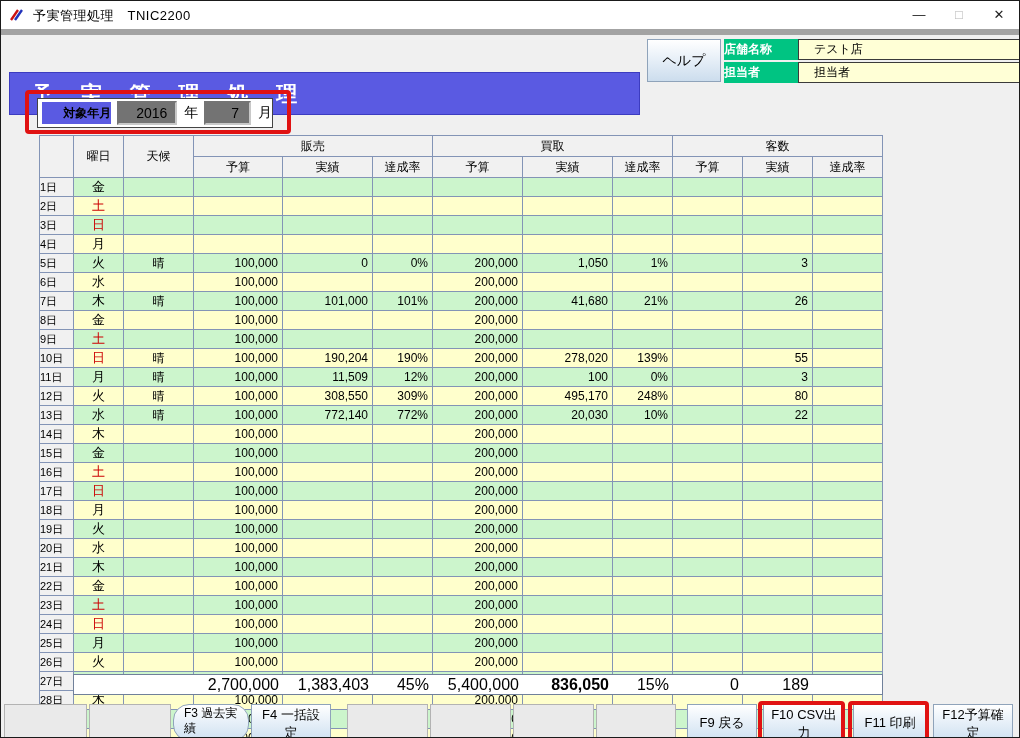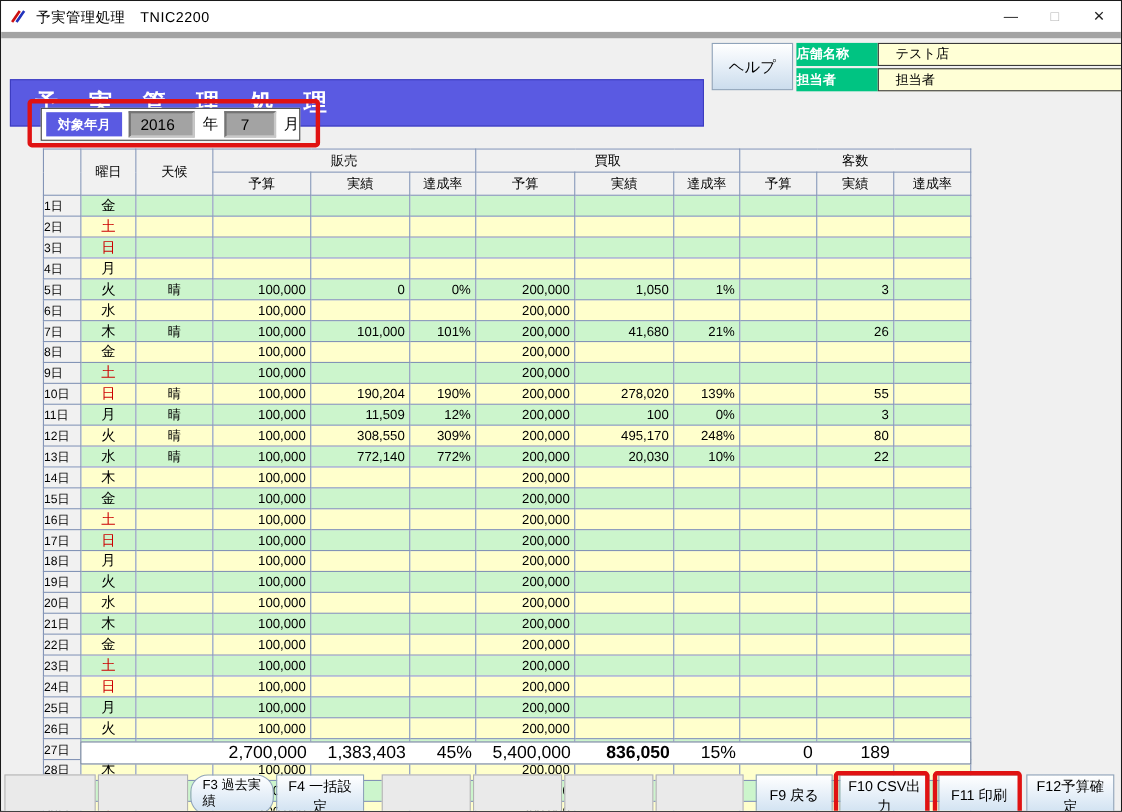--- a/index.html
+++ b/index.html
@@ -14,22 +14,22 @@
   .winctrl .maxi{color:#b5b5b5;}
   
   .client{position:relative;height:707px;background:#f0f0f0;}
   .appheader{position:absolute;left:8px;top:4px;width:607px;height:41px;line-height:41px;background:#5a5ae2;border:1px solid #3c3cc0;color:#fff;font-size:21px;font-weight:bold;letter-spacing:11px;padding-left:22px;margin-top:33px;}
   .helpbtn{position:absolute;left:646px;top:4px;width:74px;height:43px;font-size:14px;color:#000;background:linear-gradient(#ffffff,#e8f0f8 45%,#ccdded);border:1px solid #8fa3ba;font-family:inherit;}
   .glabel{position:absolute;left:723px;width:74px;height:21px;line-height:21px;background:#00c482;color:#fff;font-size:12px;font-weight:bold;text-align:left;}
   .gfield{position:absolute;left:797px;width:214px;height:19px;line-height:19px;background:#ffffd6;border:1px solid #3a3a3a;font-size:12px;color:#000;padding-left:15px;}
   .row1{top:4px;} .row2{top:27px;}
   
   .period-panel{position:absolute;left:36px;top:63px;width:234px;height:28px;background:#ffffff;border:1px solid #444;display:flex;align-items:center;}
-  .period-label{display:inline-block;width:72px;height:22px;line-height:22px;margin-left:4px;background:#5a5ae2;color:#ffffff;font-size:12px;font-weight:bold;text-align:center;}
-  .pinput{display:inline-block;height:20px;line-height:20px;background:#a3a3a3;border:2px inset #c8c8c8;font-size:14px;color:#000;text-align:center;}
+  .period-label{display:inline-block;width:72px;height:22px;line-height:22px;margin-left:4px;background:#5a5ae2;color:#000000;font-size:12px;font-weight:bold;text-align:right;}
+  .pinput{display:inline-block;height:20px;line-height:20px;background:#737373;border:2px inset #c8c8c8;font-size:14px;color:#000;text-align:right;}
   .pyear{width:50px;margin-left:6px;padding-right:8px;}
   .pmonth{width:34px;margin-left:6px;padding-right:10px;}
   .psuffix{font-size:14px;color:#000;margin-left:7px;}
   
   .annot{position:absolute;border:4px solid #e01212;border-radius:4px;pointer-events:none;z-index:50;}
   #annot-period{left:24px;top:55px;width:258px;height:36px;}
   #annot-f10{left:757px;top:666px;width:79px;height:33px;}
   #annot-f11{left:847px;top:666px;width:73px;height:33px;}
   
   #grid{position:absolute;left:38px;top:100px;border-collapse:collapse;table-layout:fixed;background:#fff;}

